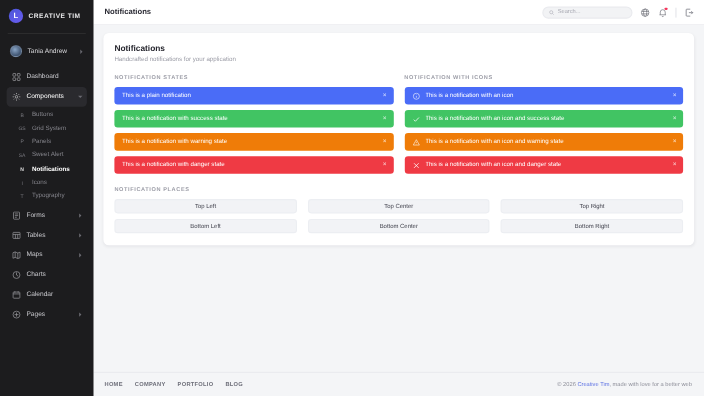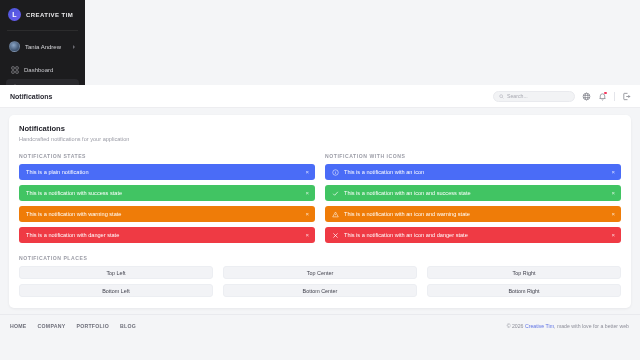--- a/index.html
+++ b/index.html
@@ -2,21 +2,21 @@
 <html><head>
 <meta charset="utf-8">
 <style>
   * { box-sizing: border-box; margin: 0; padding: 0; }
   html, body {
     width: 640px; height: 360px;
     font-family: "Liberation Sans", sans-serif;
     background: #f4f5f7;
     overflow: hidden;
   }
-  .app { display: flex; width: 640px; height: 336px; flex-direction: column; }
+  .app { display: flex; width: 640px; height: 336px; }
 
   
   .sidebar {
     width: 85px; height: 360px;
     background: #1c1c1e;
     flex: 0 0 85px;
     position: relative;
     overflow: hidden;
   }
   .brand {

